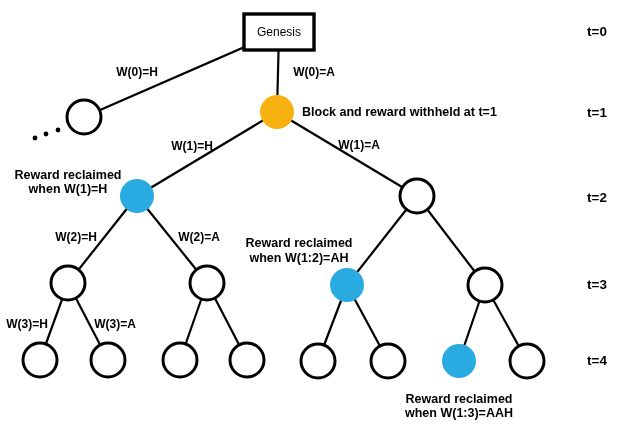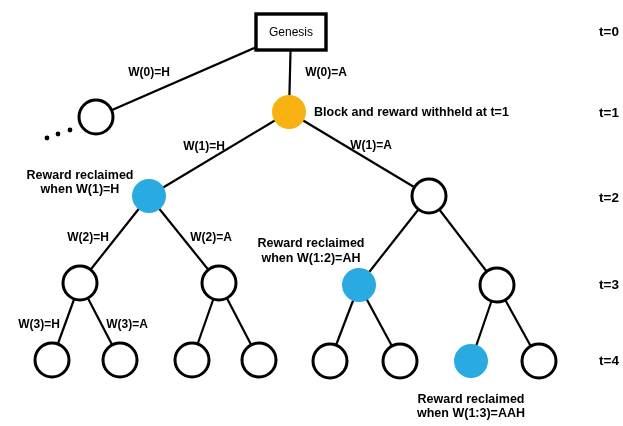--- a/index.html
+++ b/index.html
@@ -9,21 +9,20 @@
     width: 623px;
     height: 426px;
     overflow: hidden;
     font-family: "Liberation Sans", sans-serif;
   }
   .canvas-wrap {
     position: relative;
     width: 596px;
     height: 426px;
     background: #ffffff;
-    padding-left: 12px;
   }
   svg text {
     font-family: "Liberation Sans", "DejaVu Sans", sans-serif;
     fill: #000000;
   }
   .edge-label { font-size: 12px; font-weight: bold; }
   .annotation { font-size: 12.5px; font-weight: bold; }
   .time-label { font-size: 13.5px; font-weight: bold; }
   .genesis-label { font-size: 12px; font-weight: normal; }
 </style>

